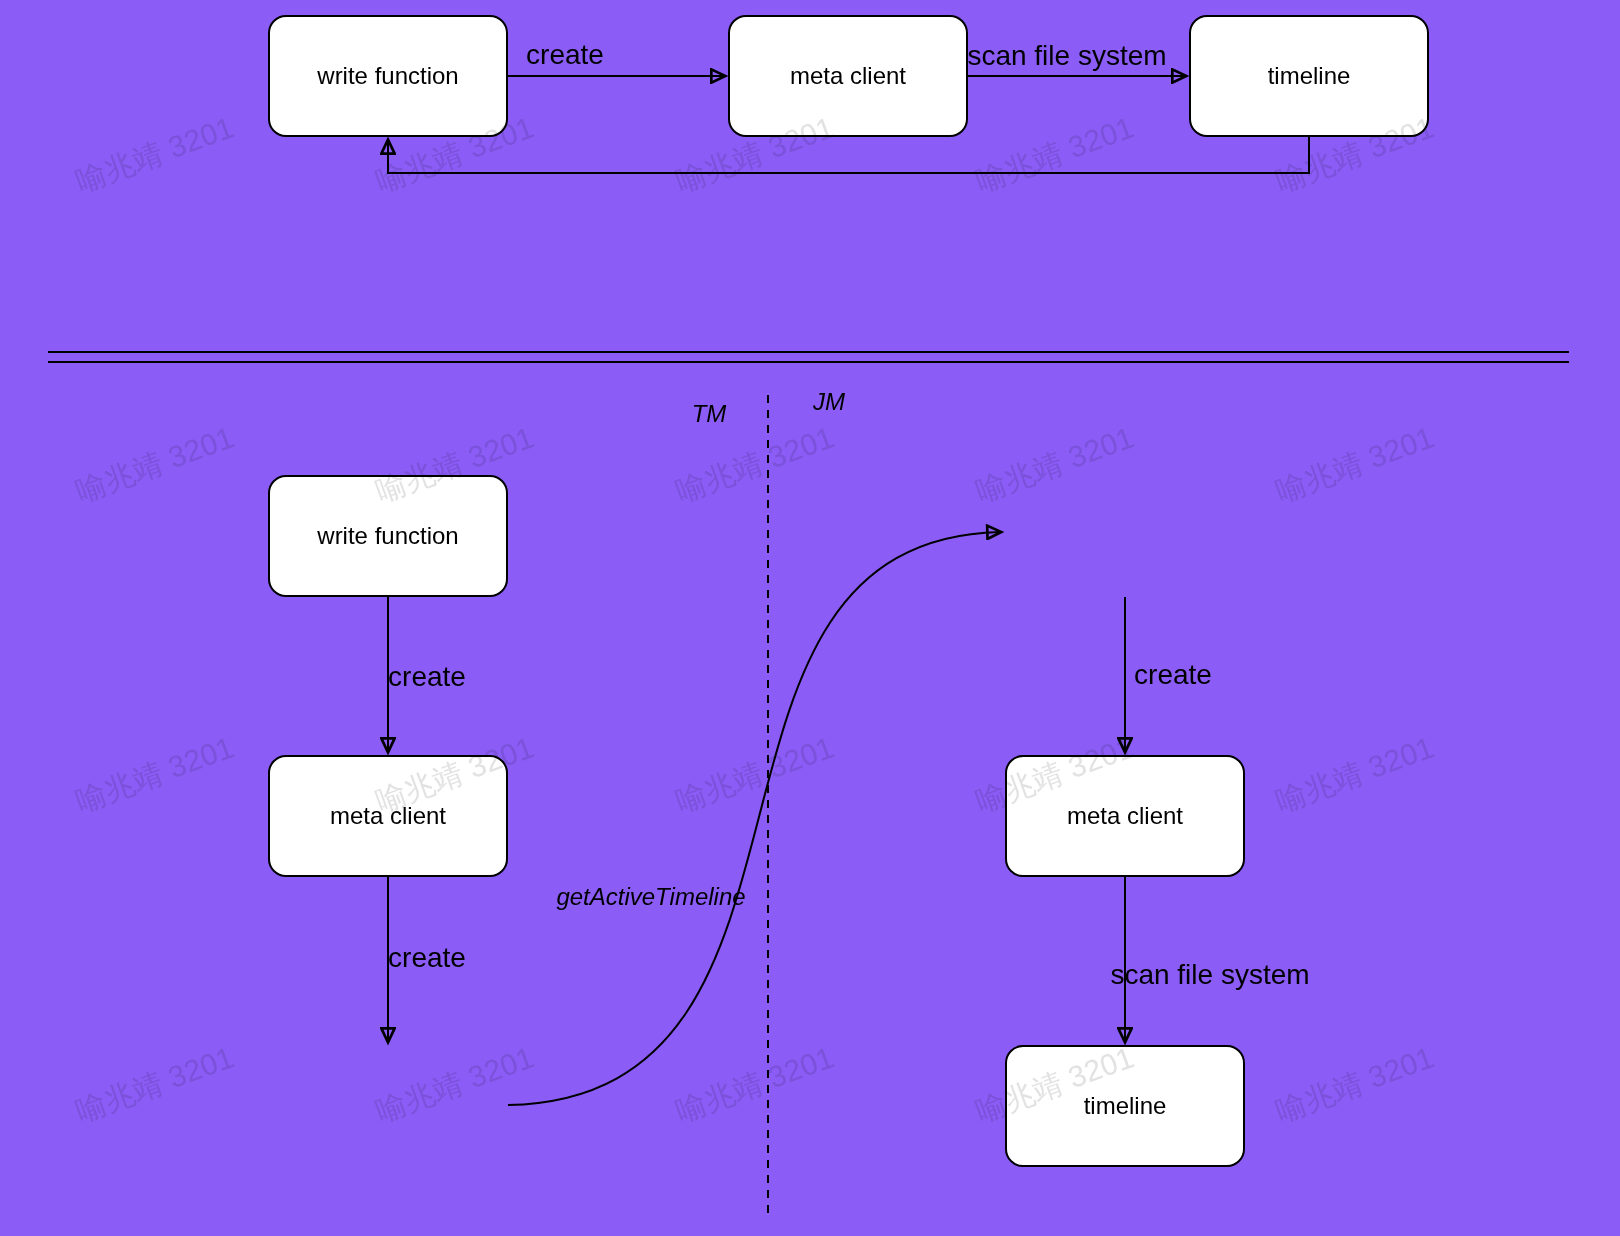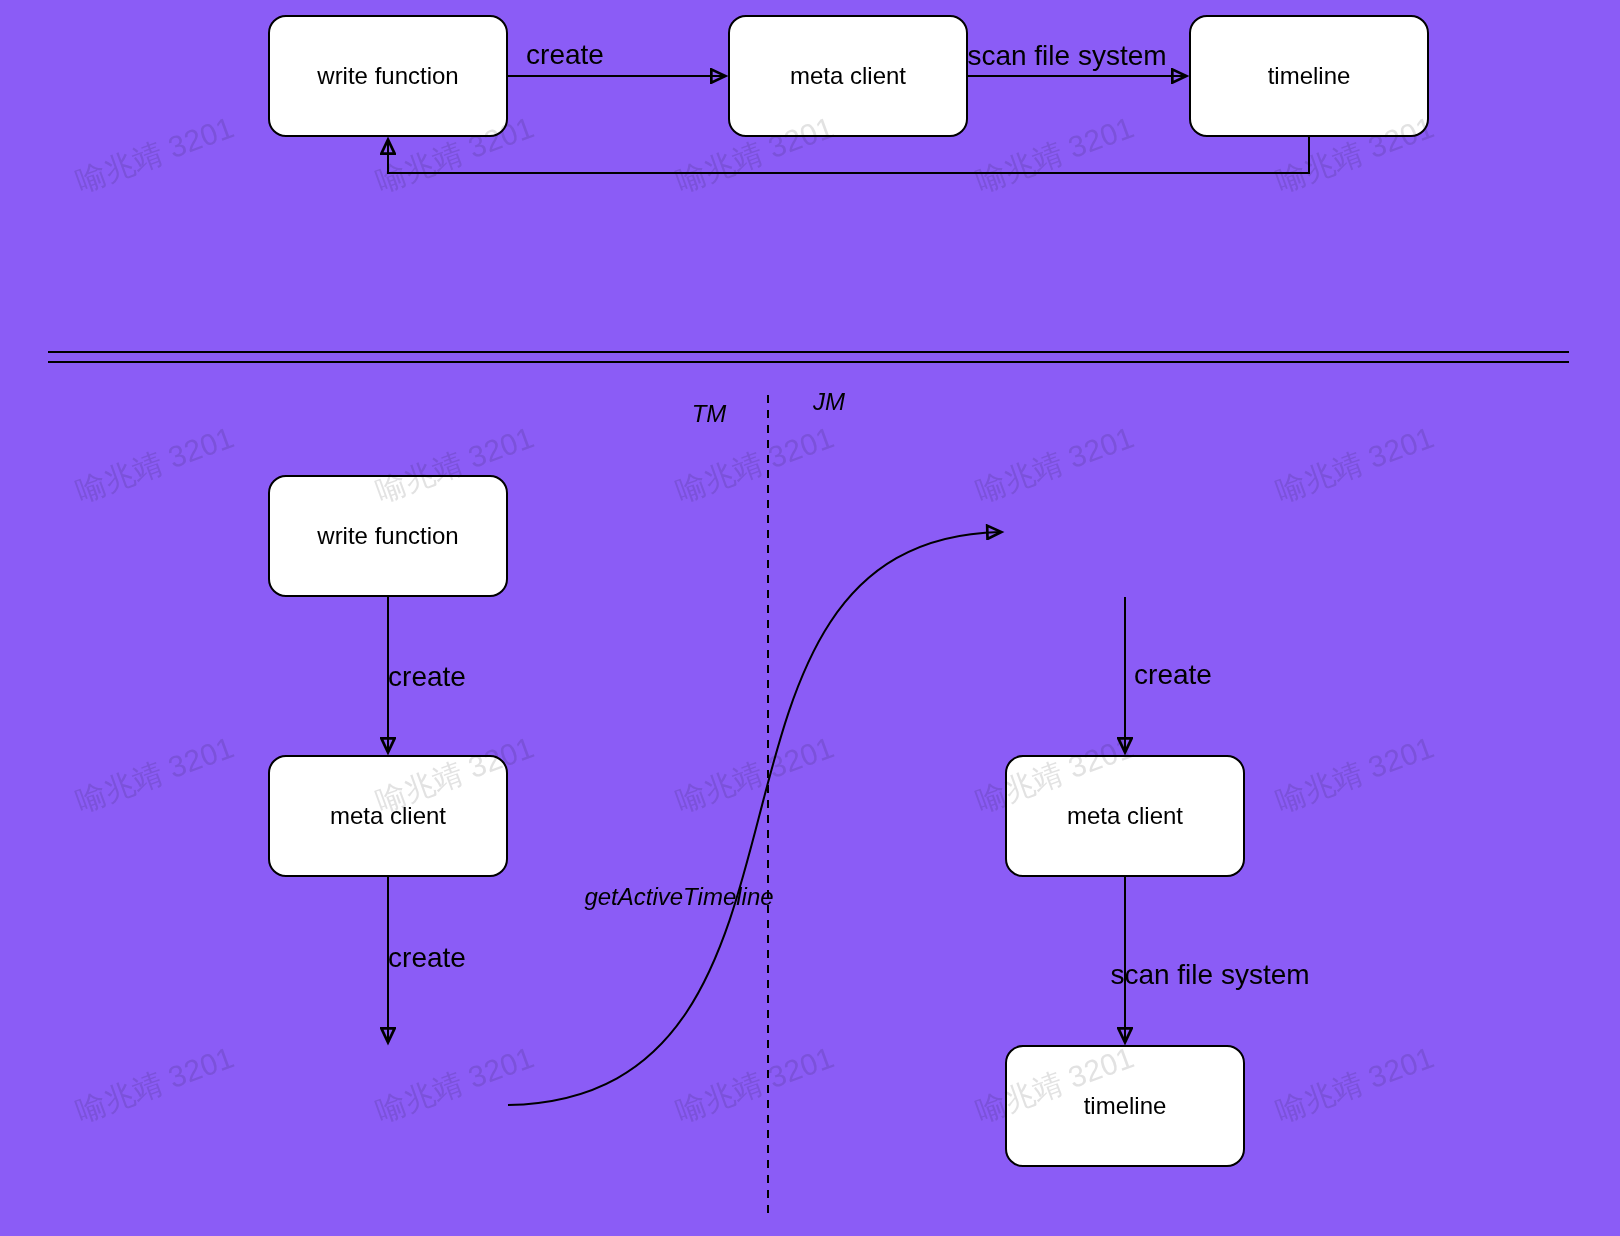--- a/index.html
+++ b/index.html
@@ -121,21 +121,21 @@
 
   <div class="lbl" style="left:427px; top:677px;">create</div>
   <div class="lbl" style="left:427px; top:958px;">create</div>
 
   <div class="node" style="left:1005px; top:755px;">meta client</div>
   <div class="node" style="left:1005px; top:1045px;">timeline</div>
 
   <div class="lbl" style="left:1173px; top:675px;">create</div>
   <div class="lbl" style="left:1210px; top:975px;">scan file system</div>
 
-  <div class="lbl big" style="left:651px; top:897px;margin-left:28px;">getActiveTimeline</div>
+  <div class="lbl big" style="left:651px; top:897px;">getActiveTimeline</div>
 
   <div class="wm-layer">
       <span class="wm" style="left: 155px; top: 155px;">喻兆靖 3201</span>
       <span class="wm" style="left: 455px; top: 155px;">喻兆靖 3201</span>
       <span class="wm" style="left: 755px; top: 155px;">喻兆靖 3201</span>
       <span class="wm" style="left: 1055px; top: 155px;">喻兆靖 3201</span>
       <span class="wm" style="left: 1355px; top: 155px;">喻兆靖 3201</span>
       <span class="wm" style="left: 155px; top: 465px;">喻兆靖 3201</span>
       <span class="wm" style="left: 455px; top: 465px;">喻兆靖 3201</span>
       <span class="wm" style="left: 755px; top: 465px;">喻兆靖 3201</span>

